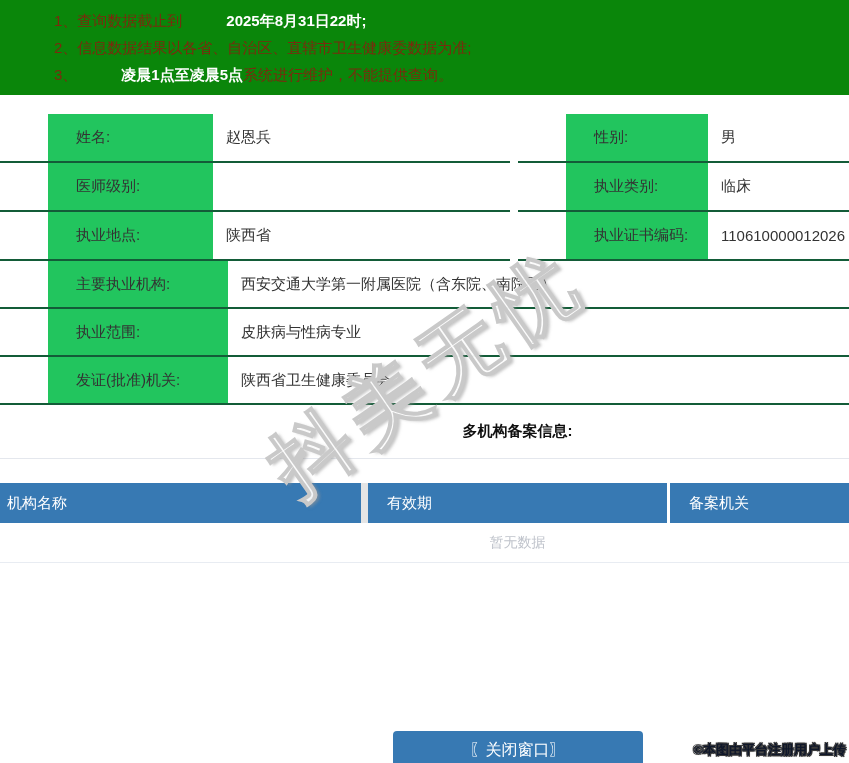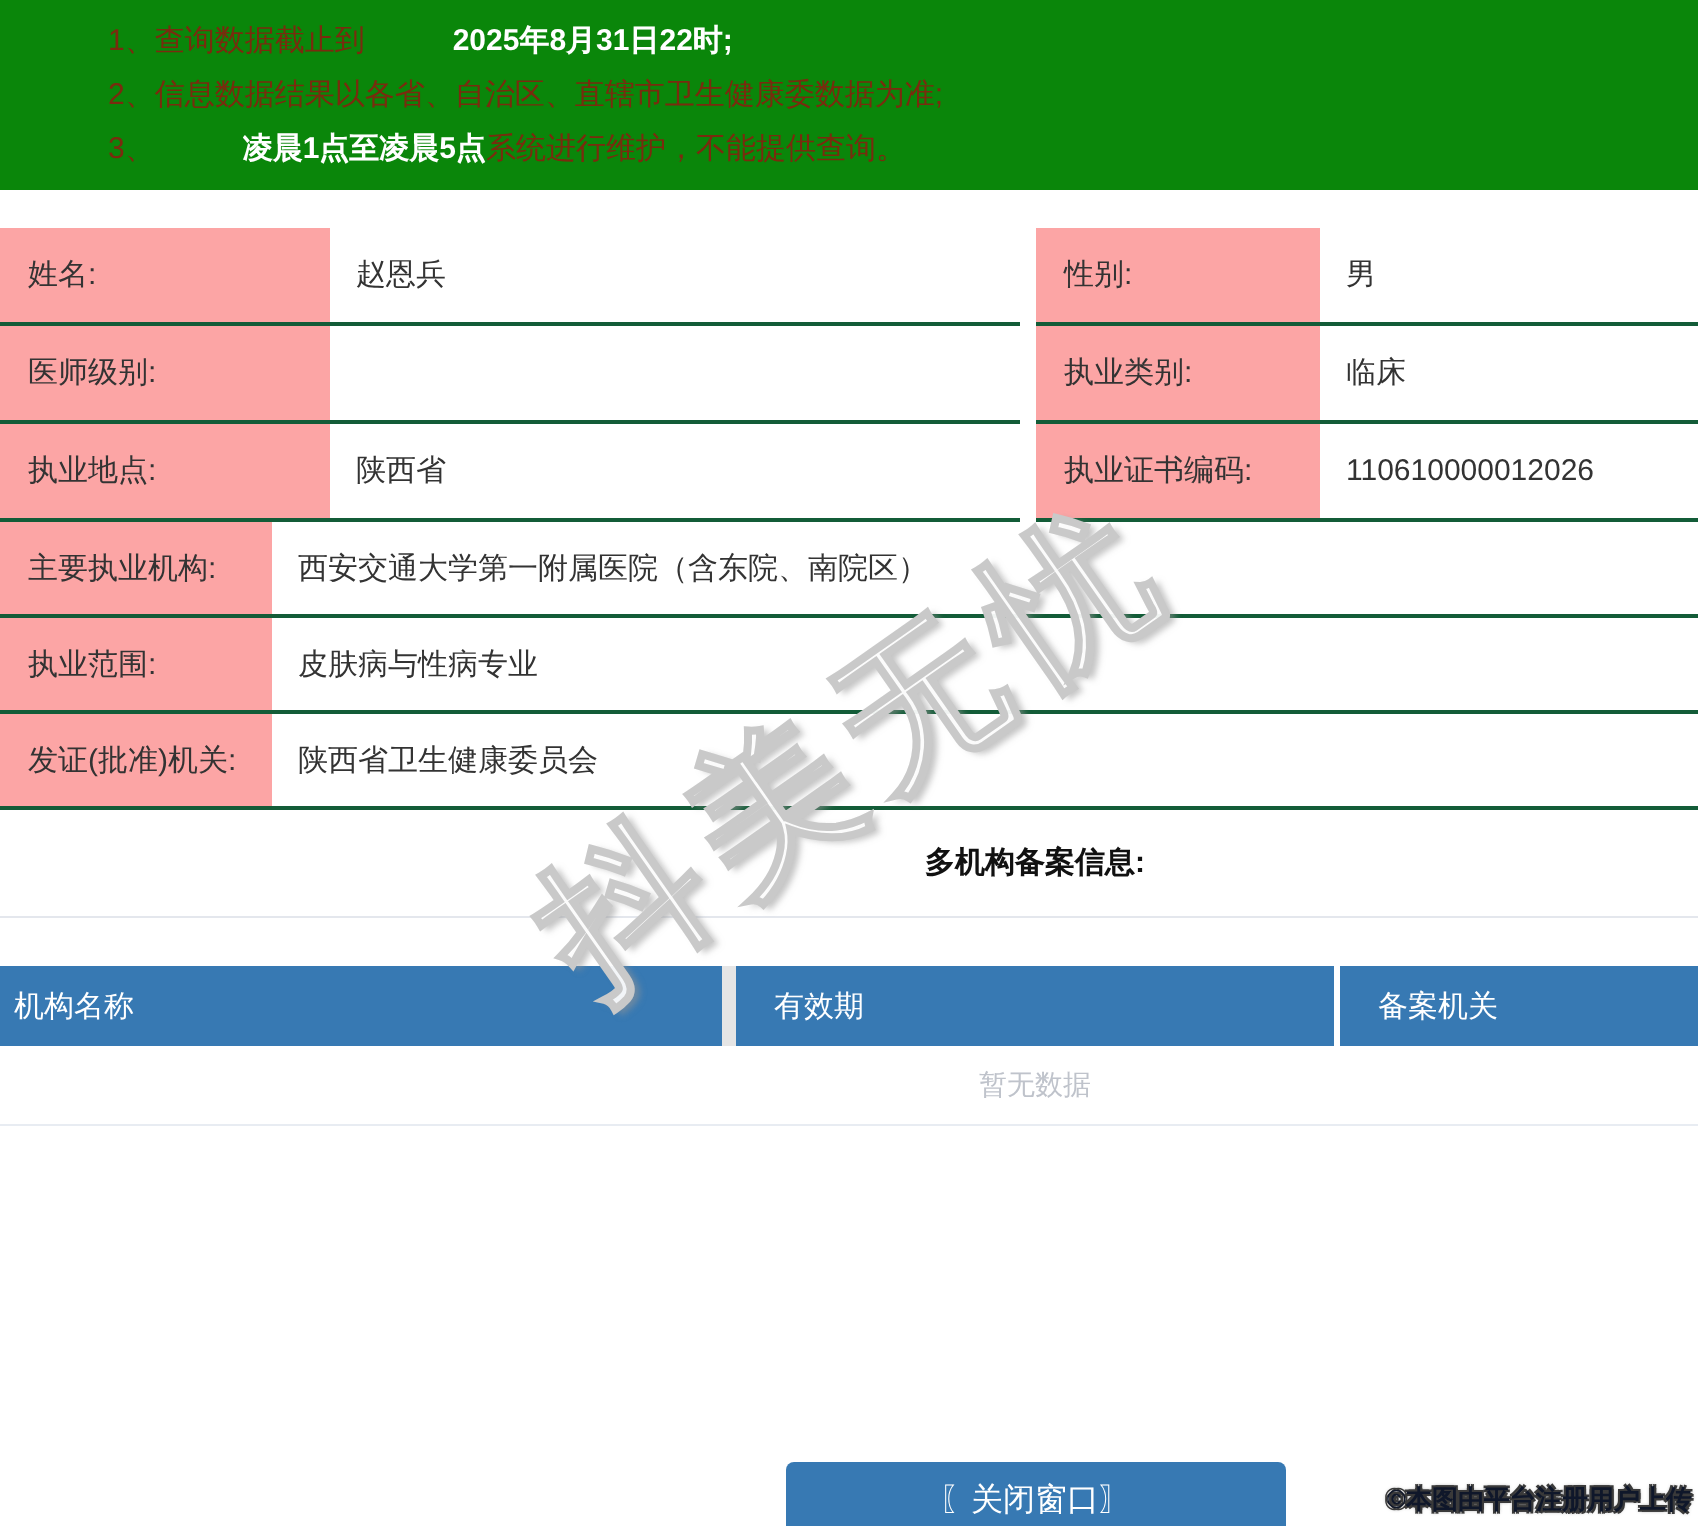--- a/index.html
+++ b/index.html
@@ -30,32 +30,32 @@
   .banner-line .hl { color: #ffffff; font-weight: bold; margin-left: 44px; }
 
   .spacer1 { height: 19px; }
 
   
   .pair-row { display: flex; height: 49px; font-size: 15px; color: #333333; width: 1035px; }
   .pr-left  { width: 510px; display: flex; border-bottom: 2px solid #135c38; }
   .pr-gap   { width: 8px; }
   .pr-right { width: 517px; display: flex; border-bottom: 2px solid #135c38; }
   .lbl {
-    width: 165px; background: #fca5a5;
-    display: flex; align-items: center; padding-left: 14px;
+    width: 165px; background: #22c55e;
+    display: flex; align-items: center; padding-left: 28px; margin-left: 48px;
   }
   .pr-right .lbl { width: 142px; }
   .val { flex: 1; display: flex; align-items: center; padding-left: 13px; overflow: hidden; white-space: nowrap; }
 
   .full-row {
     display: flex; height: 48px; width: 1035px;
     border-bottom: 2px solid #135c38;
     font-size: 15px; color: #333333;
   }
-  .full-row .lbl { width: 136px; }
+  .full-row .lbl { width: 180px; }
 
   
   .section-heading {
     width: 1035px; height: 54px;
     display: flex; align-items: center; justify-content: center;
     font-size: 15px; font-weight: bold; color: #111111;
     border-bottom: 1px solid #e4e7ed;
   }
   .pre-gap { height: 24px; }
 

